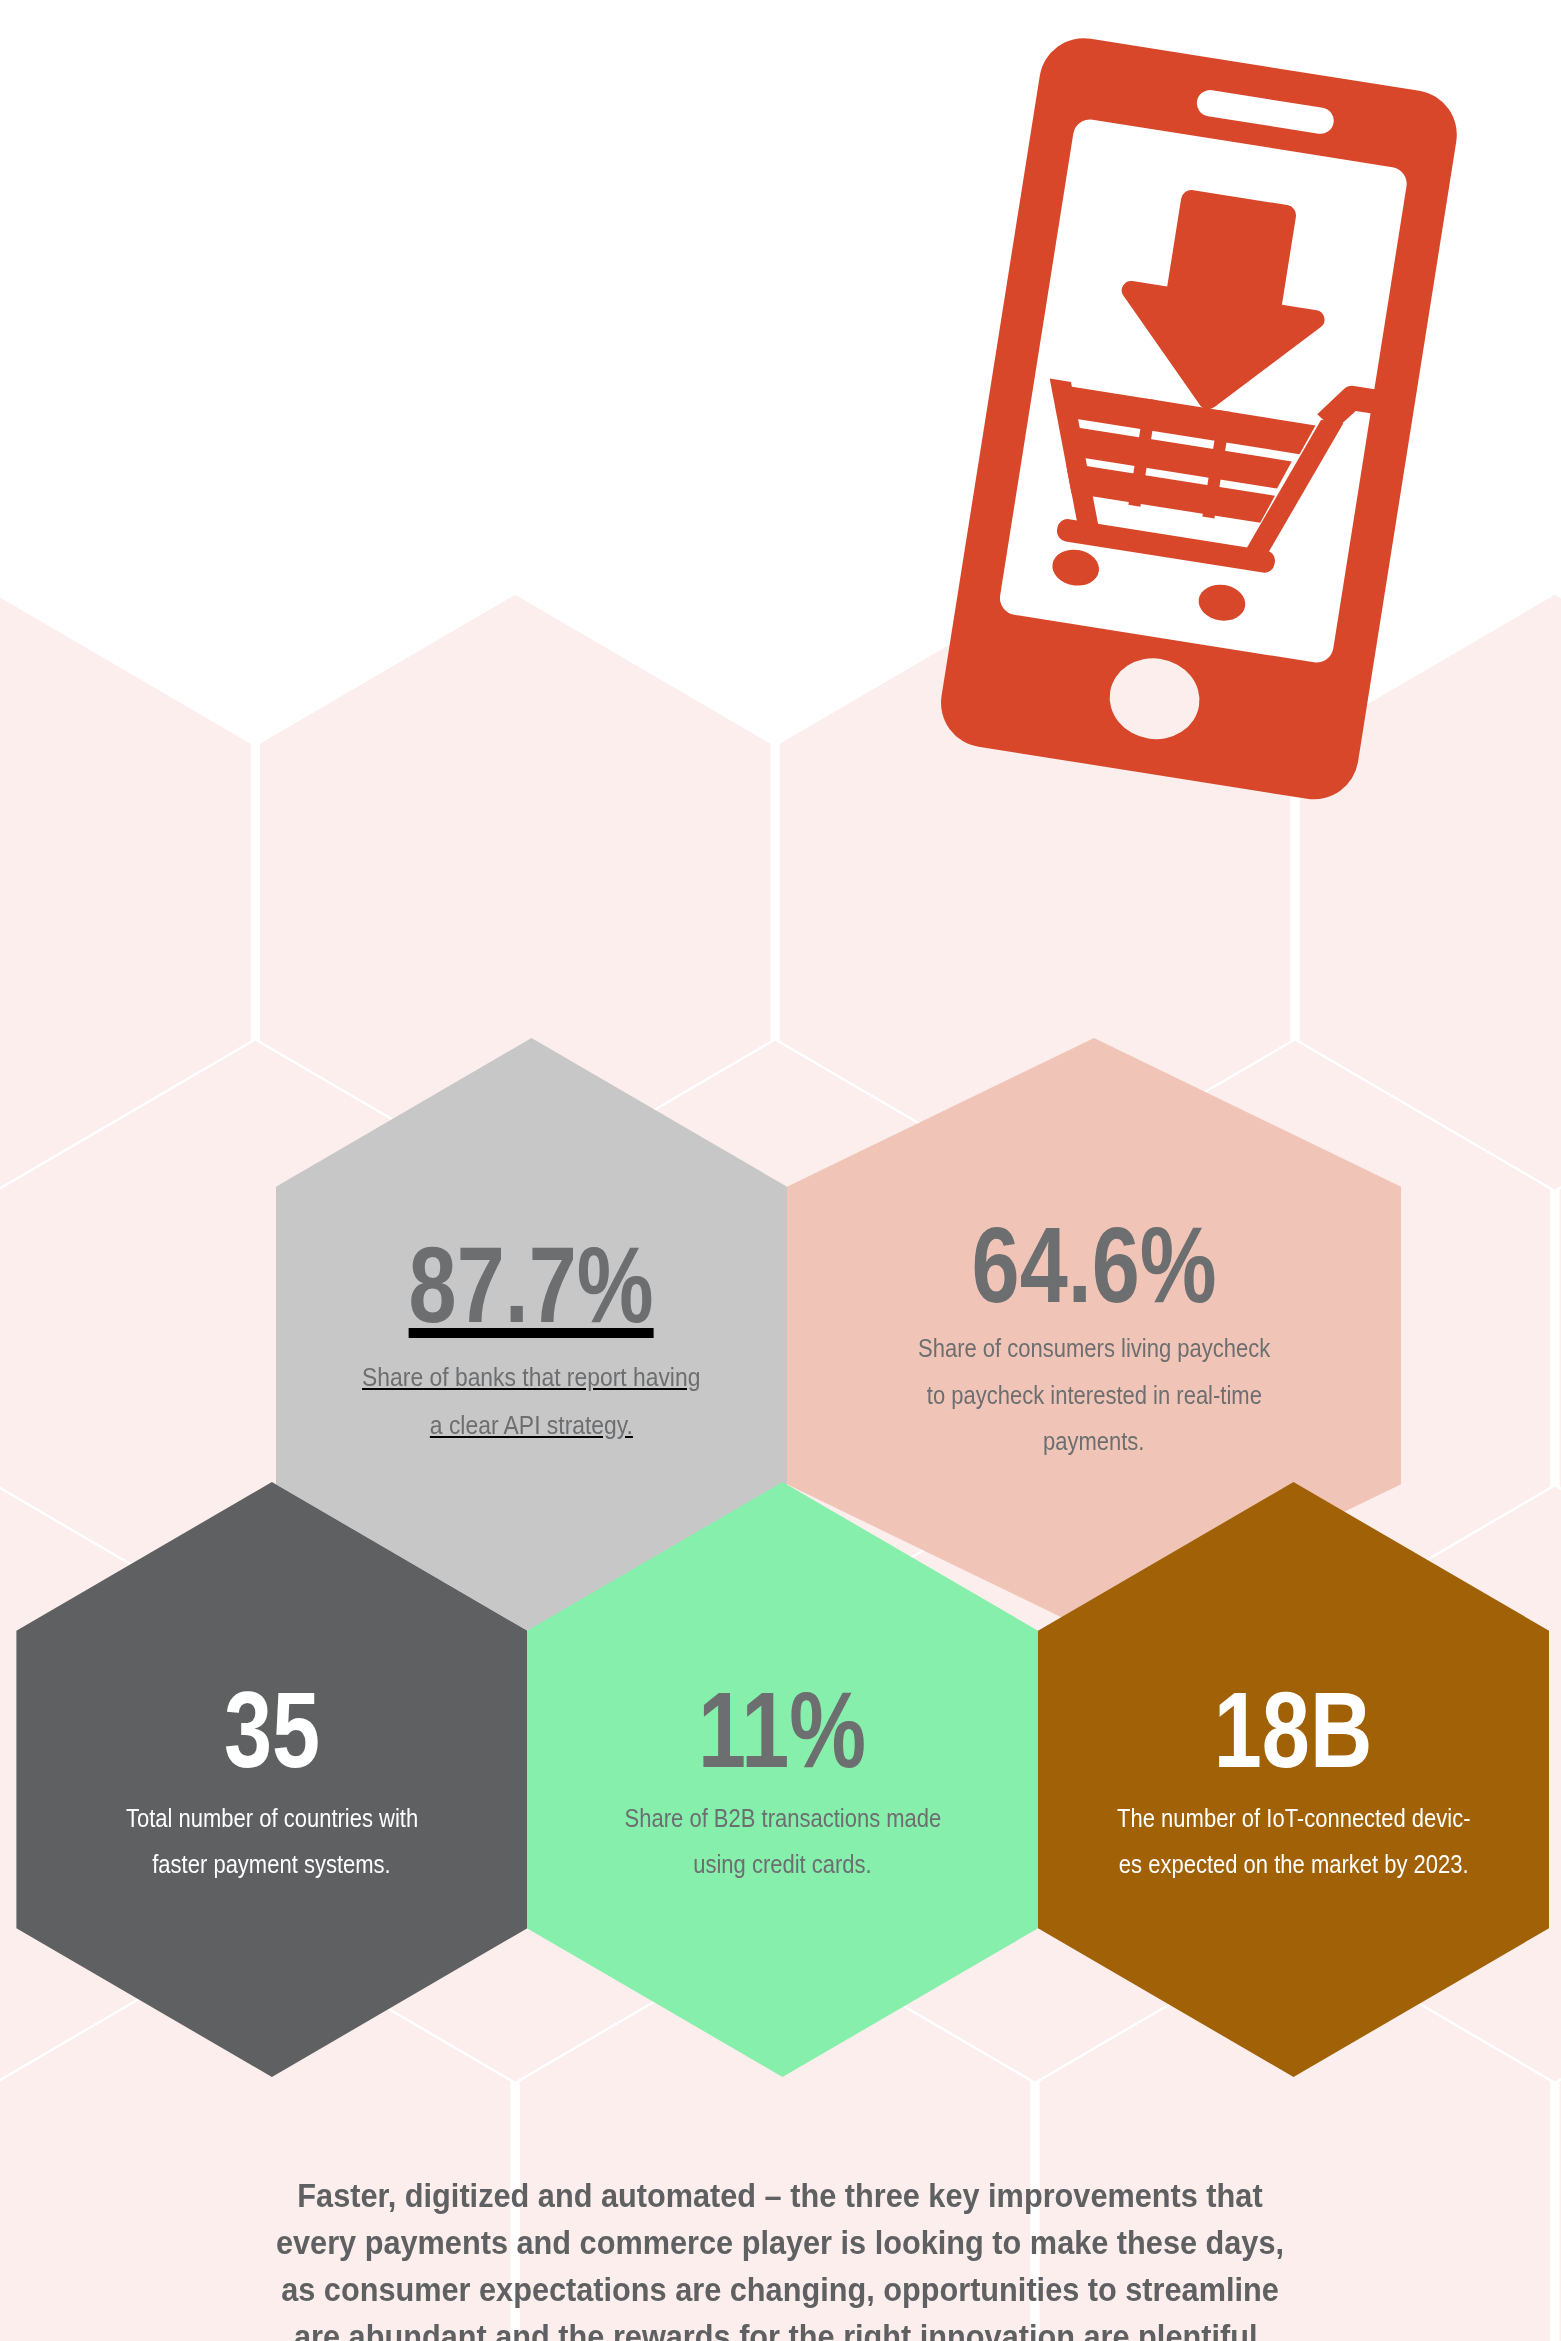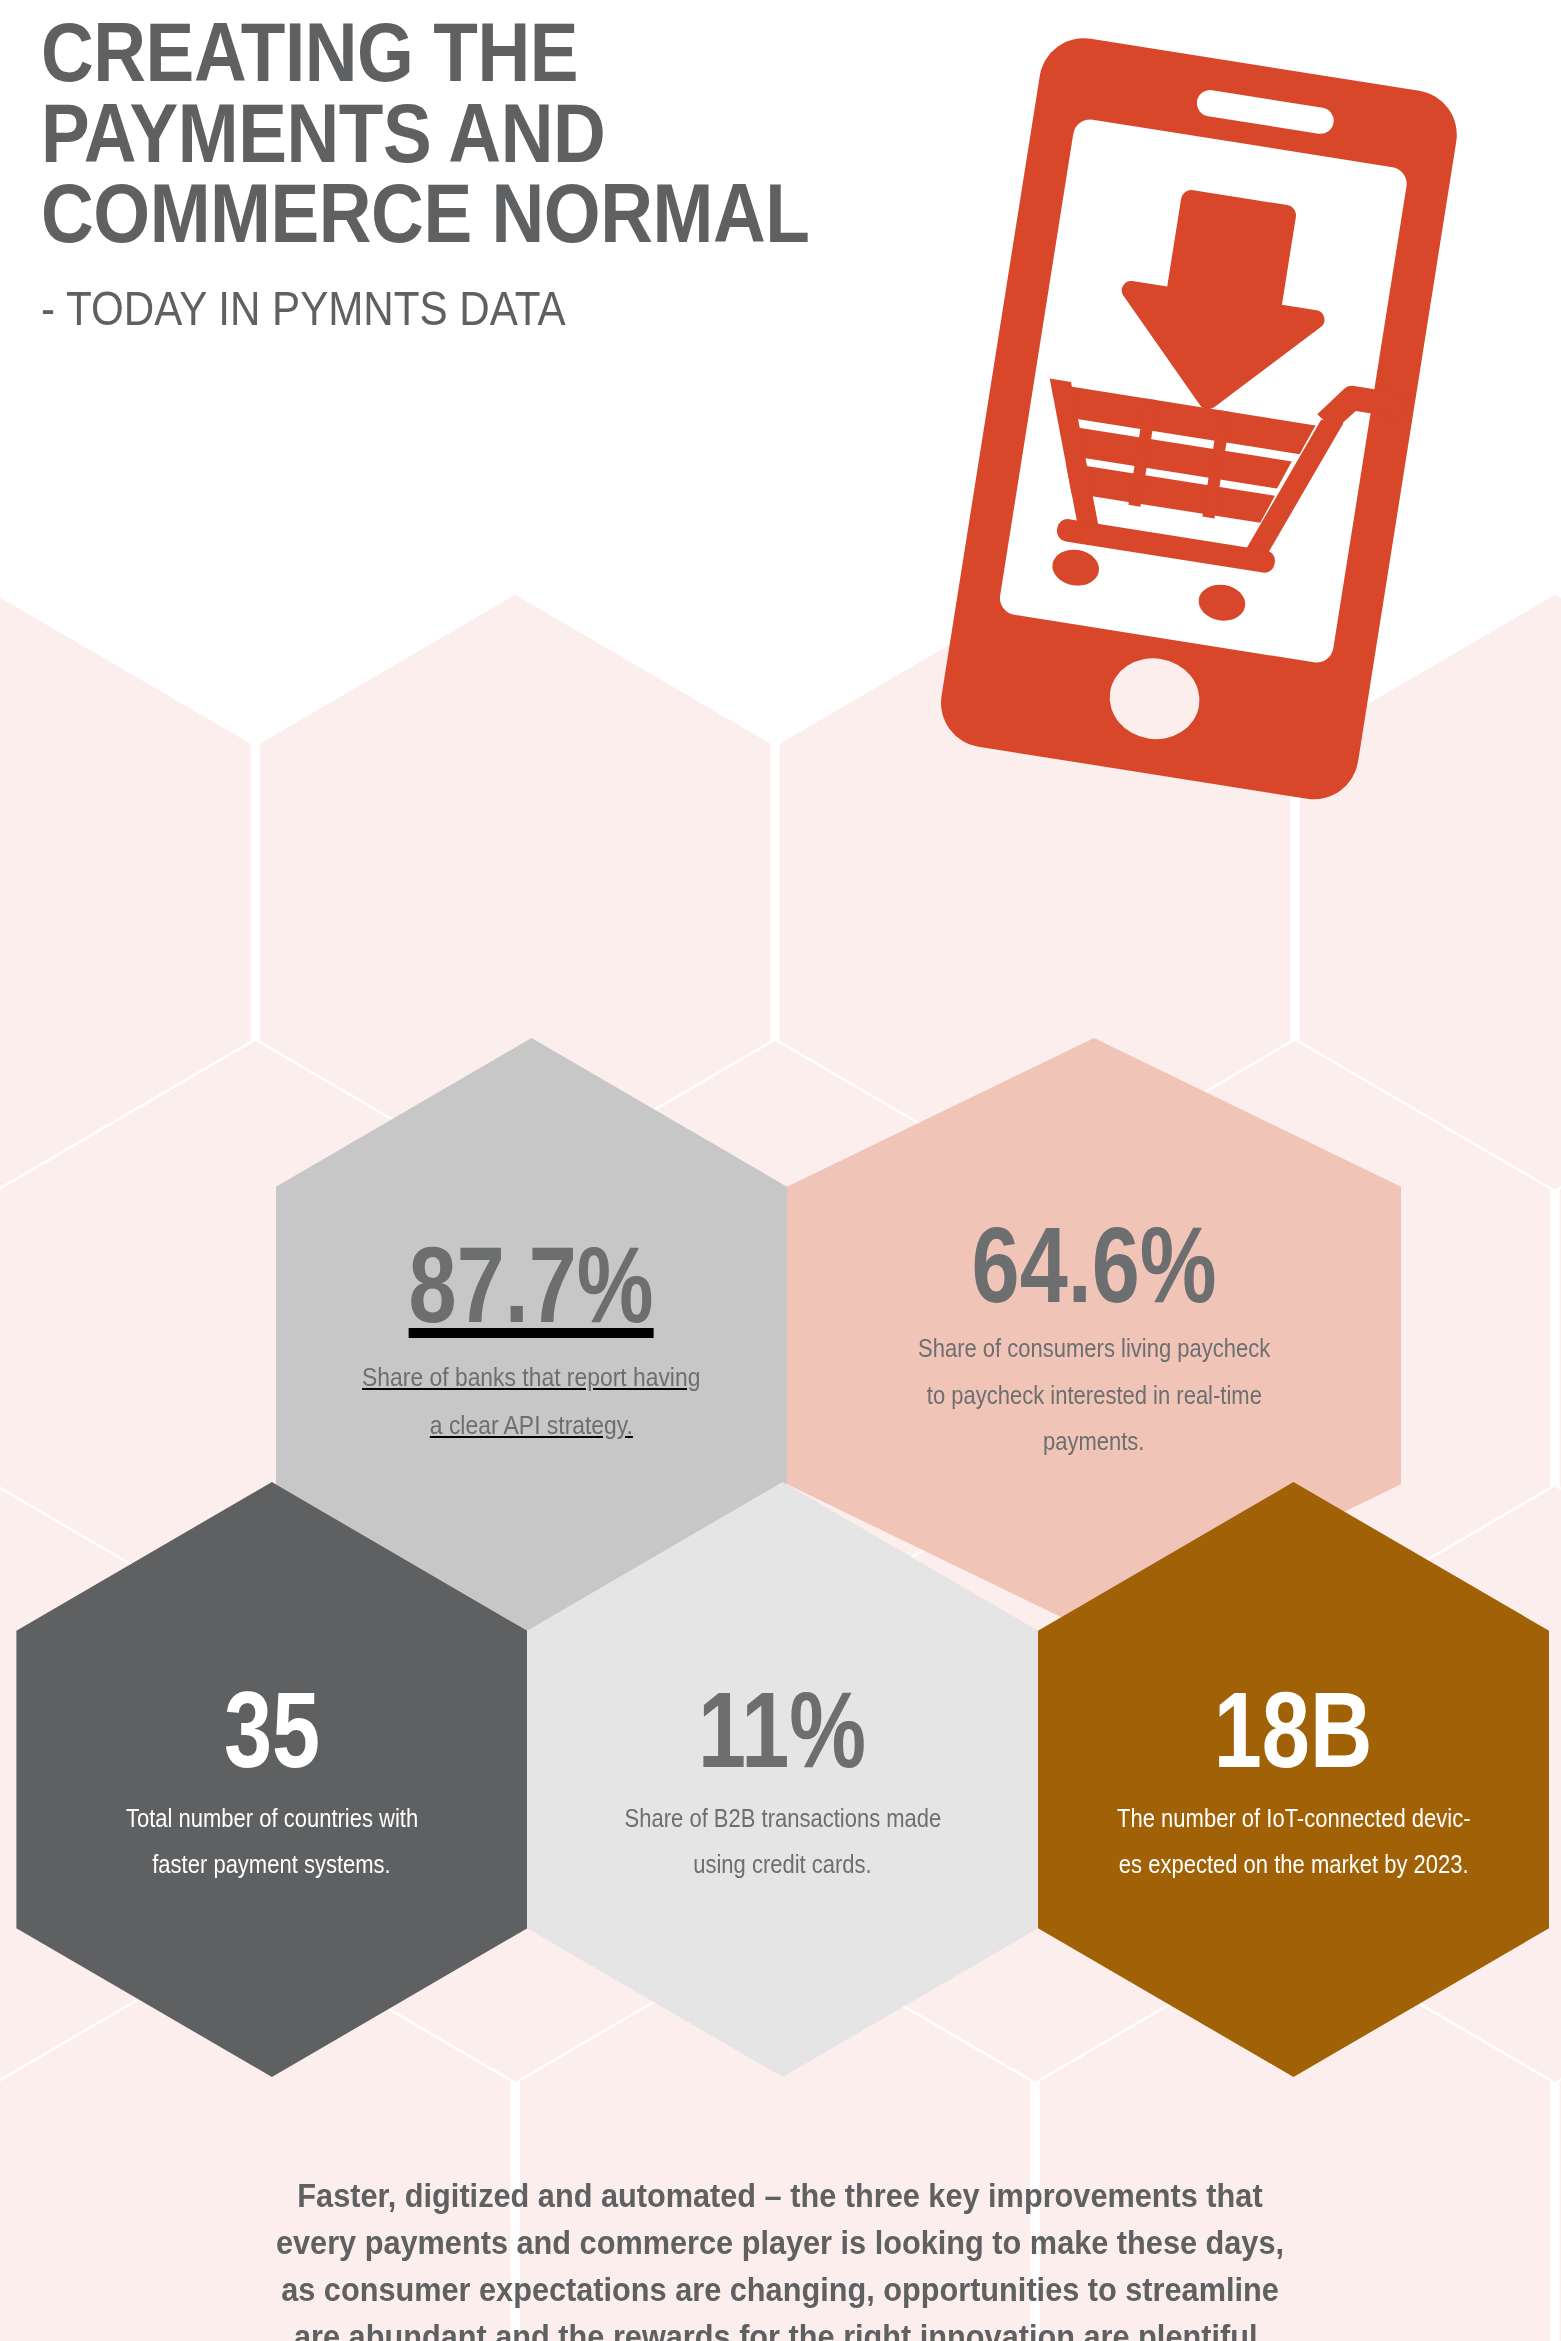--- a/index.html
+++ b/index.html
@@ -121,26 +121,20 @@
       <use href="#bghex" x="2775" y="5078"></use>
 
       <use href="#bghex" x="-1110" y="6030"></use>
       <use href="#bghex" x="0" y="6030"></use>
       <use href="#bghex" x="1110" y="6030"></use>
       <use href="#bghex" x="2220" y="6030"></use>
       <use href="#bghex" x="3330" y="6030"></use>
     </g>
   </svg>
 
-  <div class="header">
-    <div class="title-line">CREATING THE</div>
-    <div class="title-line">PAYMENTS AND</div>
-    <div class="title-line">COMMERCE NORMAL</div>
-    <div class="subtitle">- TODAY IN PYMNTS DATA</div>
-  </div>
 
   <svg id="phone-illustration" viewBox="0 0 1400 2000" aria-hidden="true">
     <g transform="rotate(9 700 950)">
 
       <rect x="230" y="60" width="900" height="1530" rx="95" ry="95" fill="#D8472A"></rect>
 
       <rect x="320" y="230" width="720" height="1070" rx="36" ry="36" fill="#FFFFFF"></rect>
 
       <rect x="570" y="128" width="295" height="56" rx="28" ry="28" fill="#FFFFFF"></rect>
 
@@ -183,21 +177,21 @@
     <div class="stat-caption" style="font-size:25px;color:#6D6E70;">to paycheck interested in real-time</div>
     <div class="stat-caption" style="font-size:25px;color:#6D6E70;">payments.</div>
   </div>
 
   <div class="stat-hex" style="left:16.4px;top:1482px;width:511px;height:595px;background:#5F6062;padding:0 20px;">
     <div class="stat-value" style="font-size:108px;color:#FFFFFF;margin-top:9.4px;">35</div>
     <div class="stat-caption" style="font-size:25px;color:#FFFFFF;margin-top:17px;">Total number of countries with</div>
     <div class="stat-caption" style="font-size:25px;color:#FFFFFF;">faster payment systems.</div>
   </div>
 
-  <div class="stat-hex" style="left:527px;top:1482px;width:511px;height:595px;background:#e5e5e5;padding:0 52px;">
+  <div class="stat-hex" style="left:527px;top:1482px;width:511px;height:595px;background:#86efac;padding:0 52px;">
     <div class="stat-value" style="font-size:108px;color:#6D6E70;margin-top:9.4px;">11%</div>
     <div class="stat-caption" style="font-size:25px;color:#6D6E70;margin-top:17px;">Share of B2B transactions made</div>
     <div class="stat-caption" style="font-size:25px;color:#6D6E70;">using credit cards.</div>
   </div>
 
   <div class="stat-hex" style="left:1038px;top:1482px;width:511px;height:595px;background:#a16207;padding:0 28px;">
     <div class="stat-value" style="font-size:108px;color:#FFFFFF;margin-top:9.4px;">18B</div>
     <div class="stat-caption" style="font-size:25px;color:#FFFFFF;margin-top:17px;">The number of IoT-connected devic-</div>
     <div class="stat-caption" style="font-size:25px;color:#FFFFFF;">es expected on the market by 2023.</div>
   </div>

